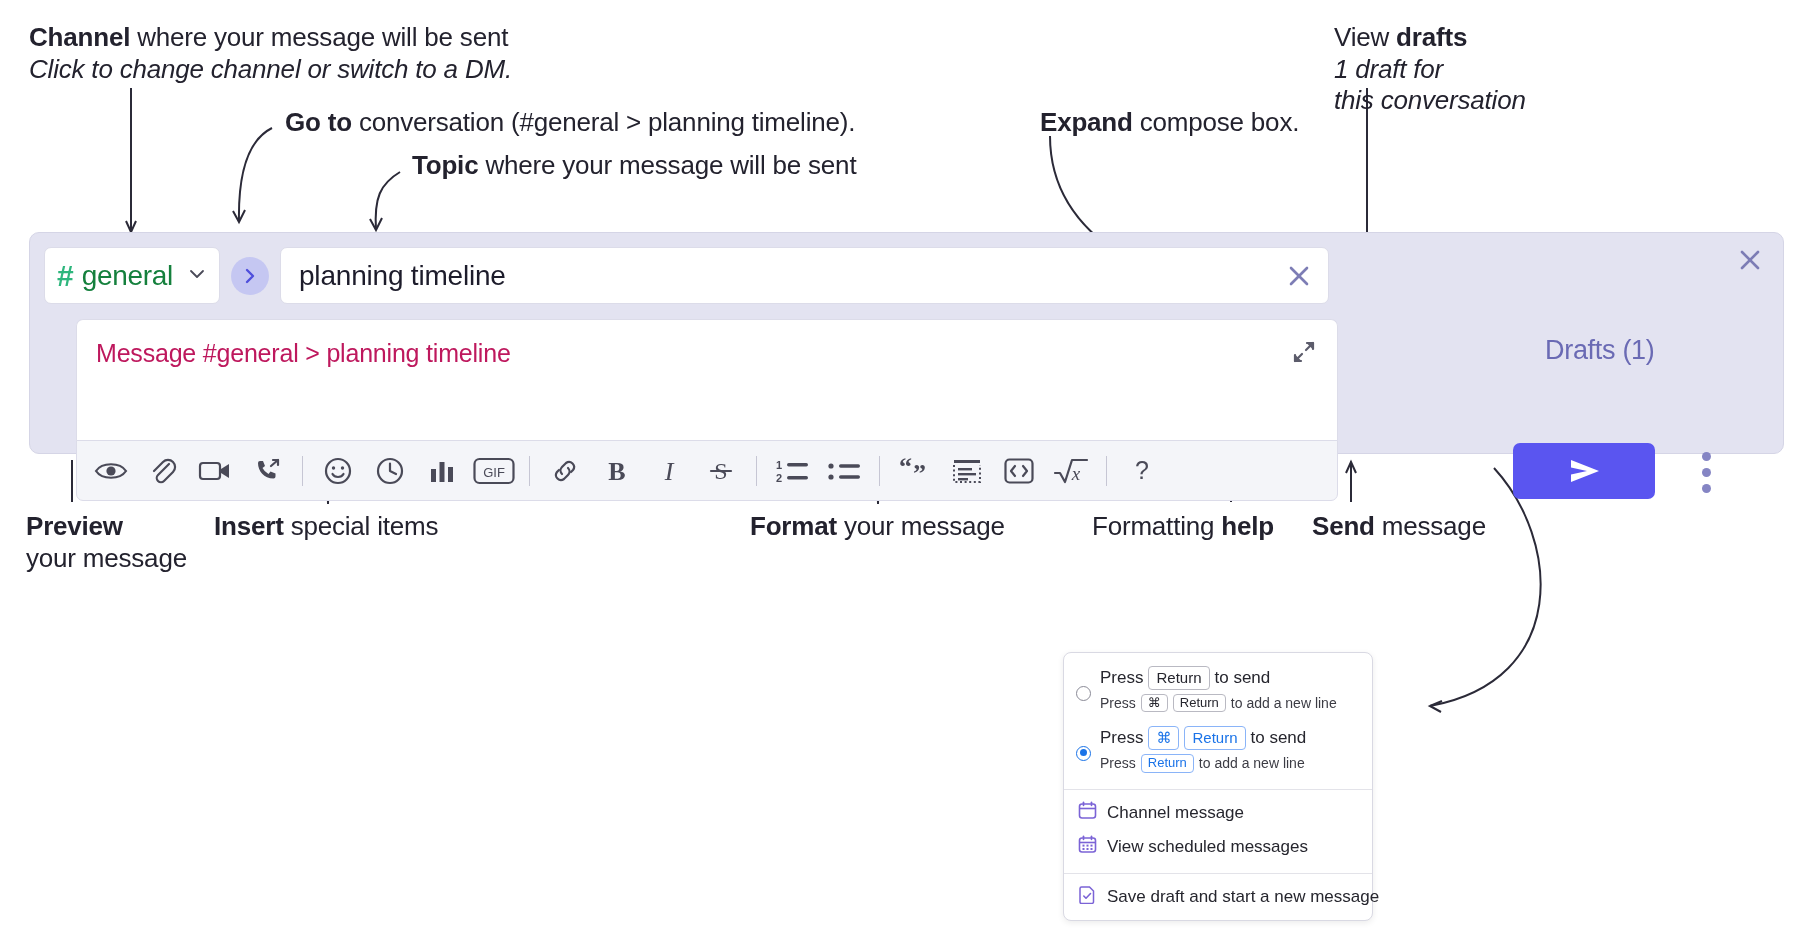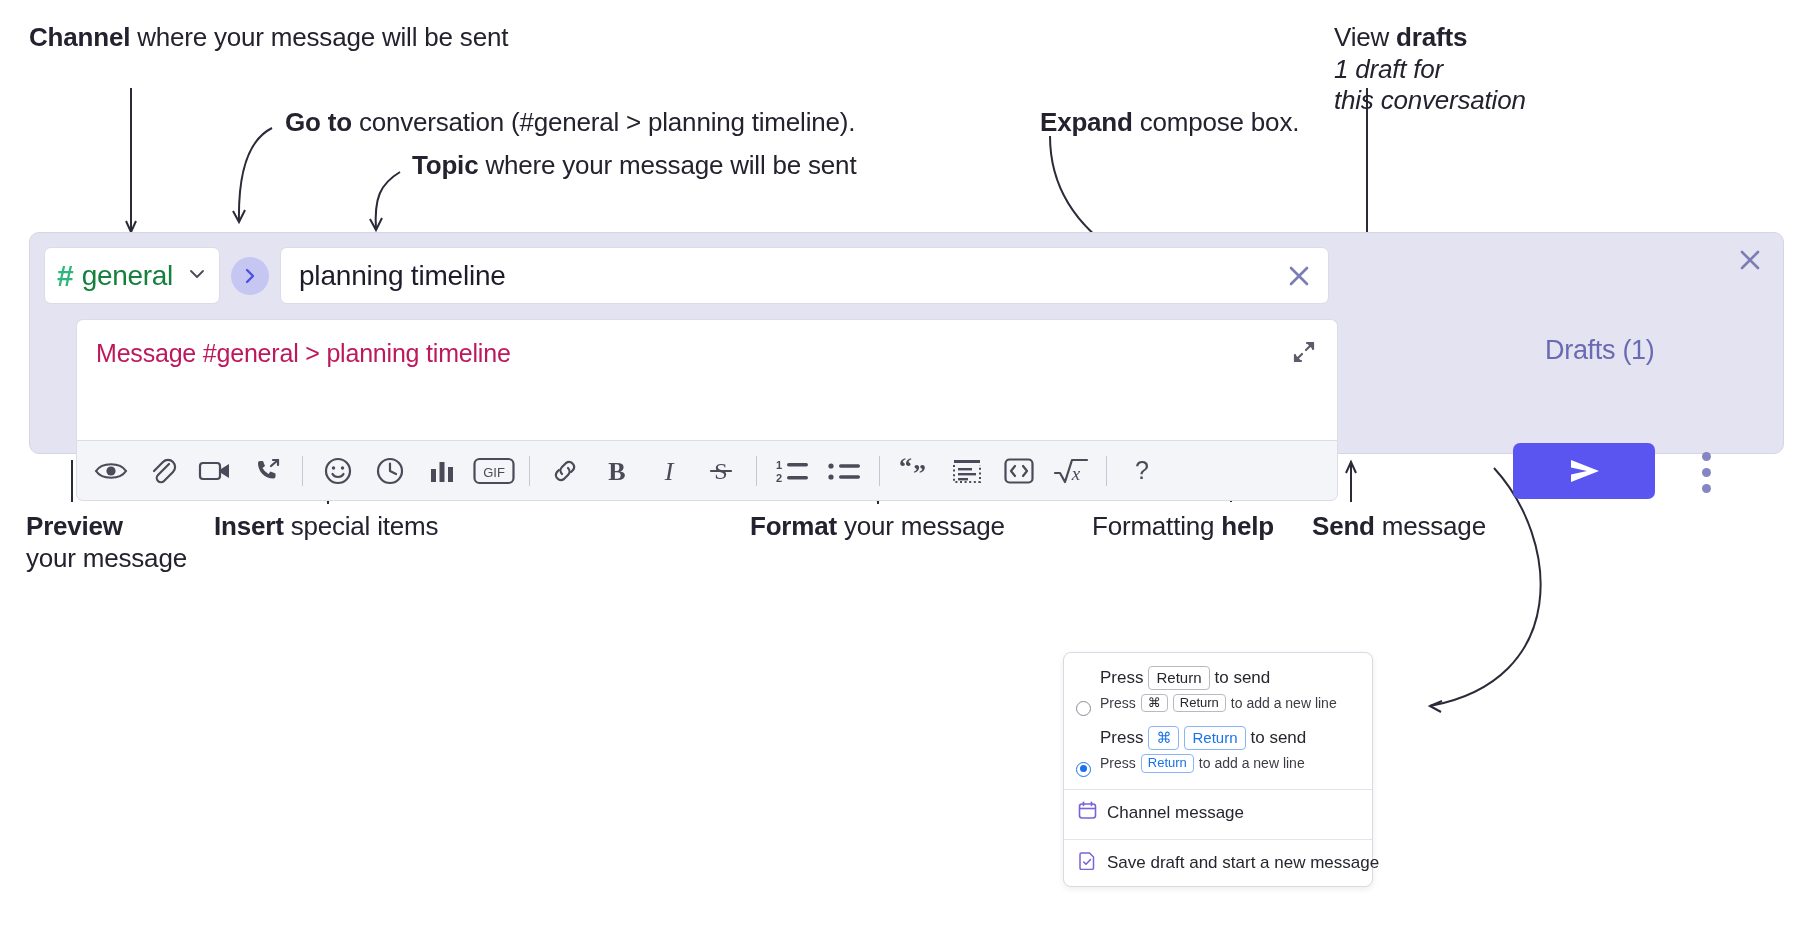--- a/index.html
+++ b/index.html
@@ -137,21 +137,21 @@
   #options-menu {
     position:absolute; left:1063px; top:652px;
     width: 310px;
     background:#fff;
     border:1px solid #d9d9e3;
     border-radius:8px;
     box-shadow: 0 2px 6px rgba(0,0,0,.08);
     padding: 10px 0 6px 0;
     font-family:"Liberation Sans", sans-serif;
   }
-  .opt-row { display:flex; align-items:flex-end; padding: 3px 12px; cursor:pointer; }
+  .opt-row { display:flex; align-items:center; padding: 3px 12px; cursor:pointer; }
   .radio {
     width:15px; height:15px; border-radius:50%;
     border:1.6px solid #8a8a96; background:#fff;
     margin-top:4px; margin-right:9px; flex:0 0 auto;
   }
   .radio.on { border-color:#1a73e8; }
   .radio.on::after {
     content:""; display:block; width:7px; height:7px; border-radius:50%;
     background:#1a73e8; margin:2.3px auto 0;
   }
@@ -208,20 +208,21 @@
       <path d="M1231,502 L1231,462"></path>
       <path d="M1231,462 l-5,11 l5,-11 l5,11"></path>
 
       <path d="M1351,502 L1351,462"></path>
       <path d="M1351,462 l-5,11 l5,-11 l5,11"></path>
     </g>
   </svg>
 
   <div class="anno" style="left:29px; top:22px;">
     <div><b>Channel</b><span> where your message will be sent</span></div>
+    <div class="ital">Click to change channel or switch to a DM.</div>
   </div>
 
   <div class="anno" style="left:285px; top:107px;">
     <b>Go to</b><span> conversation (#general &gt; planning timeline).</span>
   </div>
 
   <div class="anno" style="left:1040px; top:107px;">
     <b>Expand</b><span> compose box.</span>
   </div>
 
@@ -506,20 +507,39 @@
         <svg width="19" height="19" viewBox="0 0 19 19">
             <rect x="1.5" y="3" width="16" height="14" rx="2.5" fill="none" stroke="#7b63d6" stroke-width="1.6"></rect>
             <line x1="1.5" y1="7.5" x2="17.5" y2="7.5" stroke="#7b63d6" stroke-width="1.6"></line>
             <line x1="5.5" y1="1.2" x2="5.5" y2="4.5" stroke="#7b63d6" stroke-width="1.6" stroke-linecap="round"></line>
             <line x1="13.5" y1="1.2" x2="13.5" y2="4.5" stroke="#7b63d6" stroke-width="1.6" stroke-linecap="round"></line>
           </svg>
       </span>
       <span>Channel message</span>
     </div>
 
+    <div class="menu-item">
+      <span>
+        <svg width="19" height="19" viewBox="0 0 19 19">
+            <rect x="1.5" y="3" width="16" height="14" rx="2.5" fill="none" stroke="#7b63d6" stroke-width="1.6"></rect>
+            <line x1="1.5" y1="7.5" x2="17.5" y2="7.5" stroke="#7b63d6" stroke-width="1.6"></line>
+            <line x1="5.5" y1="1.2" x2="5.5" y2="4.5" stroke="#7b63d6" stroke-width="1.6" stroke-linecap="round"></line>
+            <line x1="13.5" y1="1.2" x2="13.5" y2="4.5" stroke="#7b63d6" stroke-width="1.6" stroke-linecap="round"></line>
+            <g fill="#7b63d6">
+              <rect x="4.5" y="9.6" width="2" height="2"></rect>
+              <rect x="8.5" y="9.6" width="2" height="2"></rect>
+              <rect x="12.5" y="9.6" width="2" height="2"></rect>
+              <rect x="4.5" y="13" width="2" height="2"></rect>
+              <rect x="8.5" y="13" width="2" height="2"></rect>
+              <rect x="12.5" y="13" width="2" height="2"></rect>
+            </g>
+          </svg>
+      </span>
+      <span>View scheduled messages</span>
+    </div>
 
     <div class="opt-divider"></div>
 
     <div class="menu-item">
       <span>
         <svg width="19" height="19" viewBox="0 0 19 19">
             <path d="M3.5,2 h8 l4,4 v11 a1.5,1.5 0 0 1 -1.5,1.5 h-10.5 a1.5,1.5 0 0 1 -1.5,-1.5 v-13.5 a1.5,1.5 0 0 1 1.5,-1.5 z" fill="none" stroke="#7b63d6" stroke-width="1.5"></path>
             <polyline points="5.8,11 8,13.2 12.5,8.5" fill="none" stroke="#7b63d6" stroke-width="1.6" stroke-linecap="round" stroke-linejoin="round"></polyline>
           </svg>
       </span>

